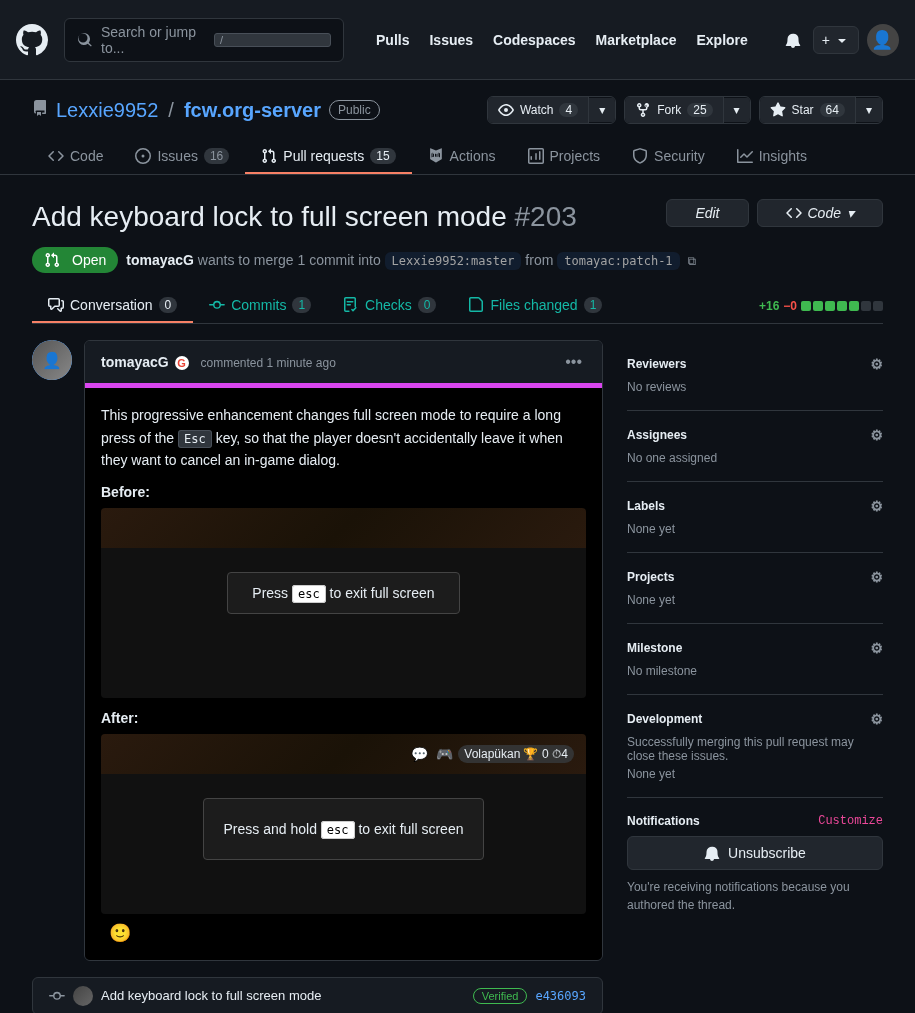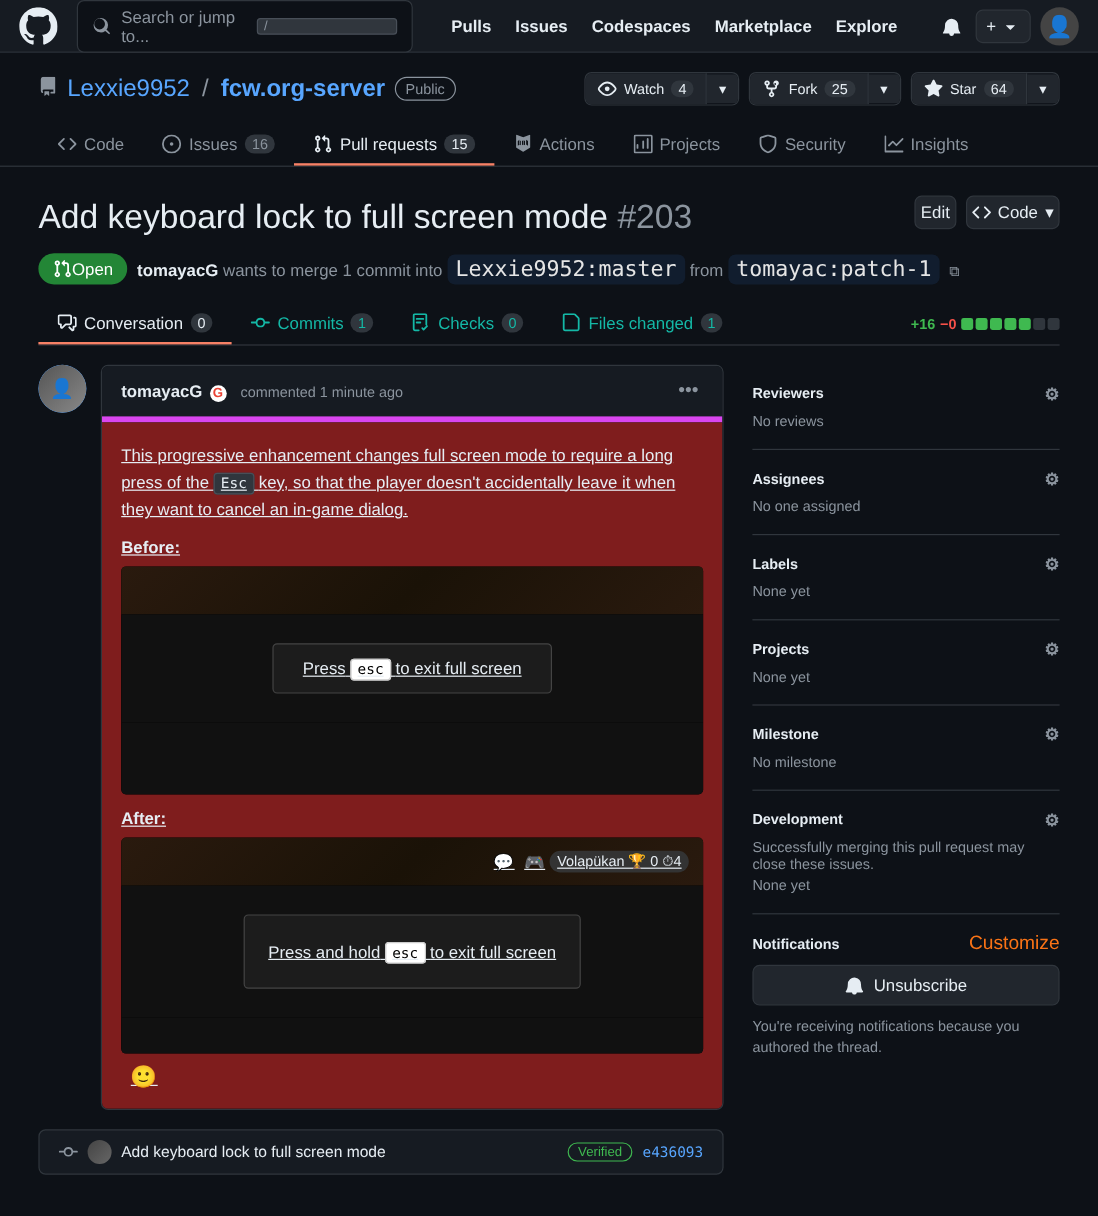--- a/index.html
+++ b/index.html
@@ -1,19 +1,19 @@
 <!DOCTYPE html>
 <html><head>
   <meta charset="utf-8">
   <style>
     * { box-sizing: border-box; margin: 0; padding: 0; }
     body { font-family: -apple-system, BlinkMacSystemFont, "Segoe UI", Helvetica, Arial, sans-serif; font-size: 14px; background: #0d1117; color: #e6edf3; }
     
     
-    .top-nav { background: #161b22; border-bottom: 1px solid #30363d; padding: 0 16px; height: 44px; display: flex; align-items: center; gap: 16px; }
+    .top-nav { background: #161b22; border-bottom: 1px solid #30363d; padding: 0 16px; height: 80px; display: flex; align-items: center; gap: 16px; }
     .logo { width: 32px; height: 32px; fill: #e6edf3; flex-shrink: 0; }
     .search-bar { display: flex; align-items: center; gap: 8px; background: #0d1117; border: 1px solid #30363d; border-radius: 6px; padding: 5px 12px; color: #8b949e; font-size: 14px; min-width: 280px; cursor: pointer; }
     .search-bar span { flex: 1; }
     .kbd-slash { background: #30363d; border: 1px solid #484f58; border-radius: 3px; padding: 0 5px; font-size: 11px; color: #8b949e; }
     .nav-links { display: flex; gap: 4px; margin-left: 8px; }
     .nav-link { color: #e6edf3; text-decoration: none; padding: 8px; font-size: 14px; font-weight: 600; }
     .nav-icons { display: flex; align-items: center; gap: 8px; margin-left: auto; }
     .icon-btn { background: none; border: none; color: #e6edf3; cursor: pointer; padding: 4px; font-size: 16px; display: flex; align-items: center; }
     .plus-btn { background: #21262d; border: 1px solid #30363d; border-radius: 6px; color: #e6edf3; padding: 5px 8px; cursor: pointer; display: flex; align-items: center; gap: 4px; font-size: 14px; }
     .avatar { width: 32px; height: 32px; border-radius: 50%; background: #8b949e; display: flex; align-items: center; justify-content: center; overflow: hidden; }
@@ -38,28 +38,28 @@
     .repo-tab { display: flex; align-items: center; gap: 6px; padding: 8px 16px; color: #8b949e; text-decoration: none; font-size: 14px; border-bottom: 2px solid transparent; cursor: pointer; }
     .repo-tab.active { color: #e6edf3; border-bottom-color: #f78166; }
     .tab-count { background: #30363d; border-radius: 20px; padding: 1px 6px; font-size: 12px; }
 
     
     .pr-content { padding: 24px 32px; max-width: 1280px; }
     .pr-title-row { display: flex; align-items: flex-start; justify-content: space-between; margin-bottom: 12px; }
     .pr-title { font-size: 28px; font-weight: 400; color: #e6edf3; line-height: 1.3; }
     .pr-number { color: #8b949e; font-weight: 300; }
     .pr-title-actions { display: flex; gap: 8px; margin-left: 16px; flex-shrink: 0; }
-    .pr-action-btn { background: #21262d; border: 1px solid #30363d; border-radius: 6px; color: #e6edf3; padding: 5px 4px; font-size: 14px; cursor: pointer; }
+    .pr-action-btn { background: #21262d; border: 1px solid #30363d; border-radius: 6px; color: #e6edf3; padding: 5px 28px; font-size: 14px; cursor: pointer; font-style: italic; }
     .code-btn { display: flex; align-items: center; gap: 6px; }
 
     
     .pr-status-row { display: flex; align-items: center; gap: 8px; margin-bottom: 16px; flex-wrap: wrap; }
-    .open-badge { display: flex; align-items: flex-start; gap: 0; background: #238636; color: #fff; border-radius: 20px; padding: 5px 12px; font-size: 14px; font-weight: 500; }
+    .open-badge { display: flex; align-items: flex-start; gap: 12px; background: #238636; color: #fff; border-radius: 20px; padding: 5px 12px; font-size: 14px; font-weight: 500; }
     .pr-meta { color: #8b949e; font-size: 14px; }
-    .branch-link { color: #e5e5e5; background: #388bfd1a; border: 1px solid transparent; border-radius: 6px; padding: 1px 6px; font-family: monospace; font-size: 18px; }
+    .branch-link { color: #a3a3a3; background: #388bfd1a; border: 1px solid transparent; border-radius: 6px; padding: 1px 6px; font-family: monospace; font-size: 12px; }
     .copy-icon { color: #8b949e; cursor: pointer; font-size: 12px; margin-left: 4px; }
 
     
     .pr-tabs { display: flex; align-items: center; border-bottom: 1px solid #30363d; margin-bottom: 16px; }
     .pr-tab { display: flex; align-items: center; gap: 6px; padding: 8px 16px; color: #14b8a6; font-size: 14px; cursor: pointer; border-bottom: 2px solid transparent; text-decoration: none; }
     .pr-tab.active { color: #e6edf3; border-bottom-color: #f78166; }
     .pr-tab-count { background: #30363d; border-radius: 20px; padding: 1px 6px; font-size: 12px; }
     .diff-stat { margin-left: auto; display: flex; align-items: center; gap: 4px; font-size: 12px; font-weight: 600; }
     .additions { color: #3fb950; }
     .deletions { color: #f85149; }
@@ -74,21 +74,21 @@
     .pr-sidebar { width: 256px; flex-shrink: 0; }
 
     
     .comment-container { position: relative; }
     .comment-avatar { position: absolute; left: 0; top: 0; width: 40px; height: 40px; border-radius: 50%; background: #58a6ff; overflow: hidden; display: flex; align-items: center; justify-content: center; }
     .comment-box { margin-left: 52px; border: 1px solid #30363d; border-radius: 6px; overflow: hidden; }
     .comment-header { background: #161b22; border-bottom: 5px solid #d946ef; padding: 8px 16px; display: flex; align-items: center; justify-content: space-between; }
     .comment-author { font-weight: 600; color: #e6edf3; font-size: 14px; }
     .comment-author .g-icon { color: #ea4335; font-size: 10px; }
     .comment-time { color: #8b949e; font-size: 12px; margin-left: 8px; }
-    .comment-body { padding: 16px; background: #7f1d1d; text-decoration: underline; }
+    .comment-body { padding: 16px; background: #000000; }
     .comment-body p { color: #e6edf3; line-height: 1.6; margin-bottom: 12px; }
     .inline-code { background: #30363d; border: 1px solid #484f58; border-radius: 3px; padding: 1px 5px; font-family: monospace; font-size: 12px; }
     .before-label { font-weight: 600; color: #e6edf3; margin-bottom: 8px; }
     .screen-preview { background: #000; border-radius: 4px; overflow: hidden; margin-bottom: 12px; }
     .screen-top { height: 40px; background: linear-gradient(135deg, #2a1a0e 0%, #1a1207 50%, #2a1a0e 100%); }
     .press-esc-bar { background: rgba(30,30,30,0.95); border: 1px solid #444; border-radius: 4px; padding: 12px 24px; margin: 8px auto; display: inline-block; font-size: 14px; color: #e6edf3; }
     .kbd { background: #fff; color: #000; border: 1px solid #ccc; border-radius: 3px; padding: 1px 5px; font-family: monospace; font-size: 12px; }
     .screen-center { display: flex; justify-content: center; align-items: center; padding: 16px; background: #111; min-height: 80px; }
     .screen-bottom { height: 60px; background: #111; }
     .after-label { font-weight: 600; color: #e6edf3; margin: 12px 0 8px; }
@@ -107,21 +107,21 @@
     .commit-hash { font-family: monospace; color: #58a6ff; font-size: 12px; }
 
     
     .sidebar-section { padding: 16px 0; border-bottom: 1px solid #30363d; }
     .sidebar-section:last-child { border-bottom: none; }
     .sidebar-label { font-size: 12px; font-weight: 600; color: #e6edf3; display: flex; align-items: center; justify-content: space-between; margin-bottom: 8px; }
     .sidebar-gear { color: #8b949e; cursor: pointer; font-size: 14px; }
     .sidebar-value { font-size: 12px; color: #8b949e; }
     .convert-draft { color: #58a6ff; font-size: 12px; cursor: pointer; }
     .notifications-header { display: flex; align-items: center; justify-content: space-between; margin-bottom: 8px; }
-    .customize-link { color: #f97316; font-size: 16px; text-decoration: none; cursor: pointer; }
+    .customize-link { color: #ec4899; font-size: 12px; text-decoration: none; cursor: pointer; font-family: Liberation Mono, monospace; }
     .unsubscribe-btn { width: 100%; display: flex; align-items: center; justify-content: center; gap: 8px; background: #21262d; border: 1px solid #30363d; border-radius: 6px; color: #e6edf3; padding: 8px; font-size: 14px; cursor: pointer; margin-bottom: 8px; }
     .notify-info { font-size: 12px; color: #8b949e; line-height: 1.5; }
 
     .three-dots { background: none; border: none; color: #8b949e; cursor: pointer; font-size: 16px; padding: 4px; }
     .avatar-sm-placeholder { width: 20px; height: 20px; border-radius: 50%; background: linear-gradient(135deg, #444, #666); }
   </style>
 </head>
 <body>
 
 <nav class="top-nav">

